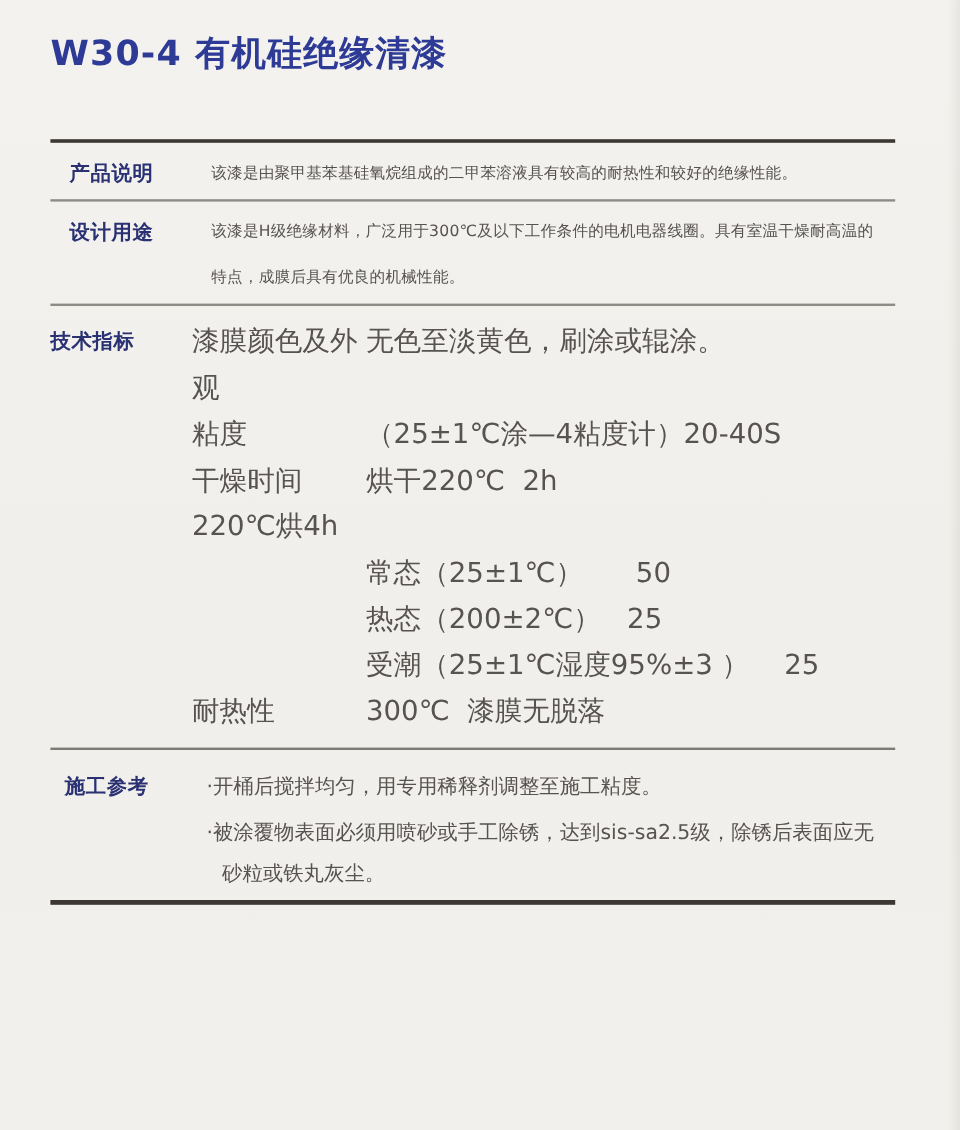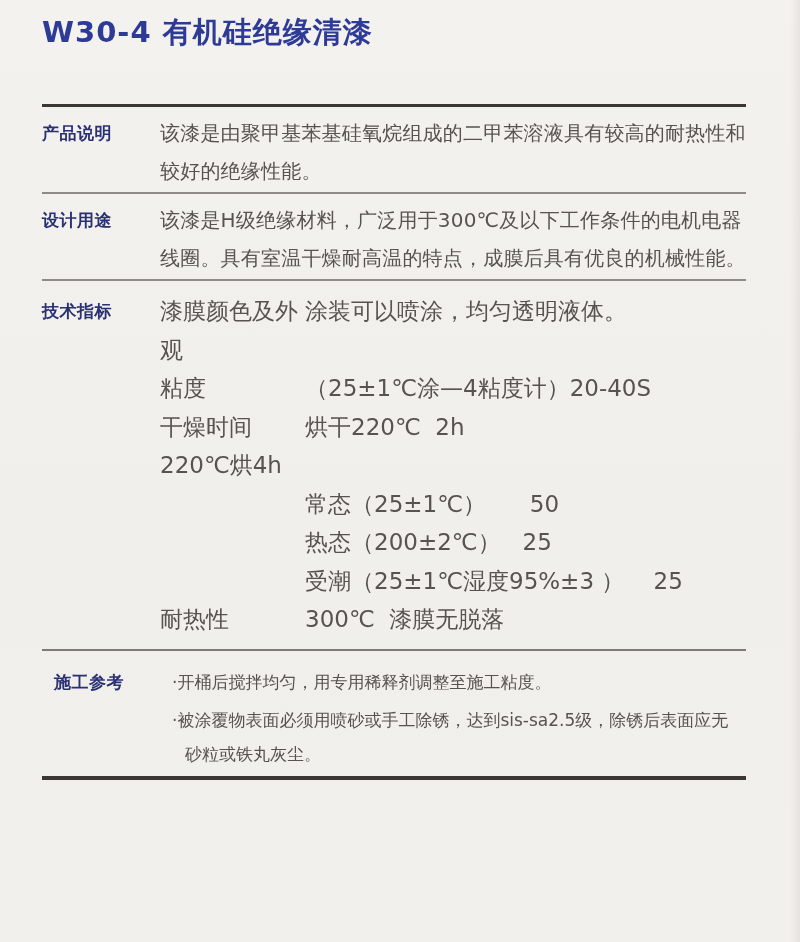--- a/index.html
+++ b/index.html
@@ -7,21 +7,21 @@
   body {
     font-family: "DejaVu Sans", "Liberation Sans", sans-serif;
     background: #f2f0ec;
     color: #565350;
     overflow: hidden;
   }
   .page {
     position: relative;
     width: 800px;
     height: 942px;
-    padding: 14px 54px 0 42px;
+    padding: 26px 54px 0 42px;
     background: linear-gradient(180deg, #f4f2ef 0%, #f1efeb 55%, #f2f0ec 100%);
     overflow: hidden;
   }
   .paper-edge {
     position: absolute;
     top: 0; right: 0;
     width: 10px; height: 942px;
     background: linear-gradient(90deg, rgba(0,0,0,0) 0%, rgba(120,112,100,0.10) 100%);
     pointer-events: none;
   }
@@ -49,26 +49,26 @@
   .sec-label {
     flex: 0 0 118px;
     font-size: 17px;
     font-weight: bold;
     color: #2a3173;
     line-height: 38px;
     letter-spacing: 0.5px;
   }
   .sec-body {
     flex: 1;
-    font-size: 20px;
+    font-size: 13px;
     line-height: 38px;
     color: #565350;
     letter-spacing: 0.2px;
   }
-  .sec-desc, .sec-use { margin: 7px 0 2px; }
+  .sec-desc, .sec-use { margin: 7px 16px 2px; }
 
   .sec-specs { margin: 11px 0 0; }
   .sec-specs .sec-label { line-height: 38.5px; }
   .spec-table { flex: 1; }
   .spec-row {
     display: flex;
     line-height: 38.5px;
     font-size: 23px;
   }
   .spec-name {
@@ -118,21 +118,21 @@
     <div class="sec-body">该漆是H级绝缘材料，广泛用于300℃及以下工作条件的电机电器线圈。具有室温干燥耐高温的特点，成膜后具有优良的机械性能。</div>
   </section>
 
   <div class="rule"></div>
 
   <section class="sec sec-specs">
     <div class="sec-label">技术指标</div>
     <div class="spec-table">
       <div class="spec-row">
         <span class="spec-name">漆膜颜色及外观</span>
-        <span class="spec-value">涂装可以喷涂，均匀透明液体。</span>
+        <span class="spec-value">无色至淡黄色，刷涂或辊涂。</span>
       </div>
       <div class="spec-row">
         <span class="spec-name">粘度</span>
         <span class="spec-value">（25±1℃涂—4粘度计）20-40S</span>
       </div>
       <div class="spec-row">
         <span class="spec-name">干燥时间</span>
         <span class="spec-value">烘干220℃  2h</span>
       </div>
       <div class="spec-row">

